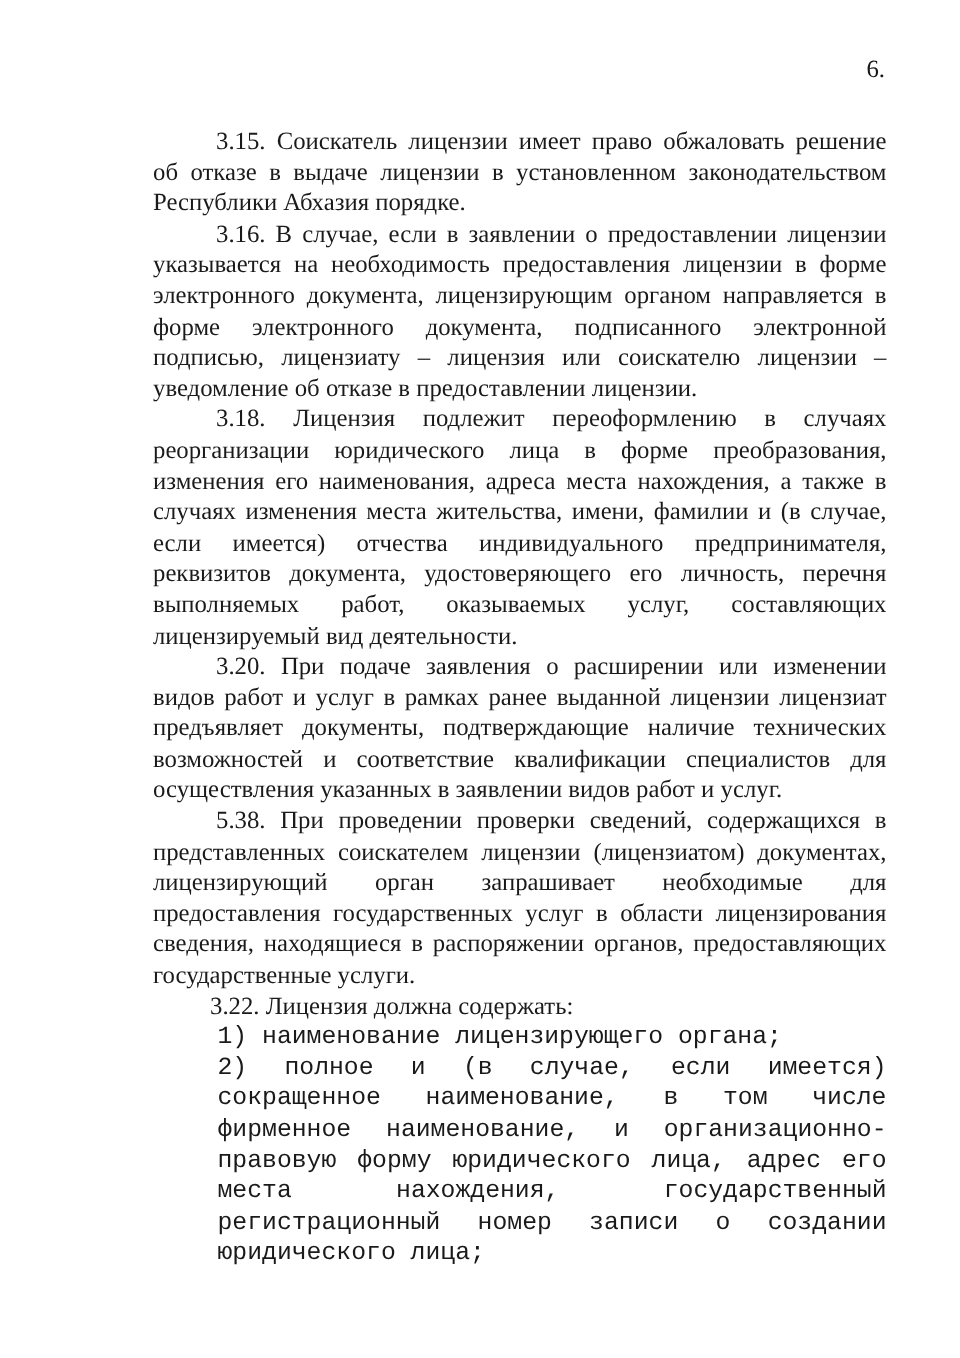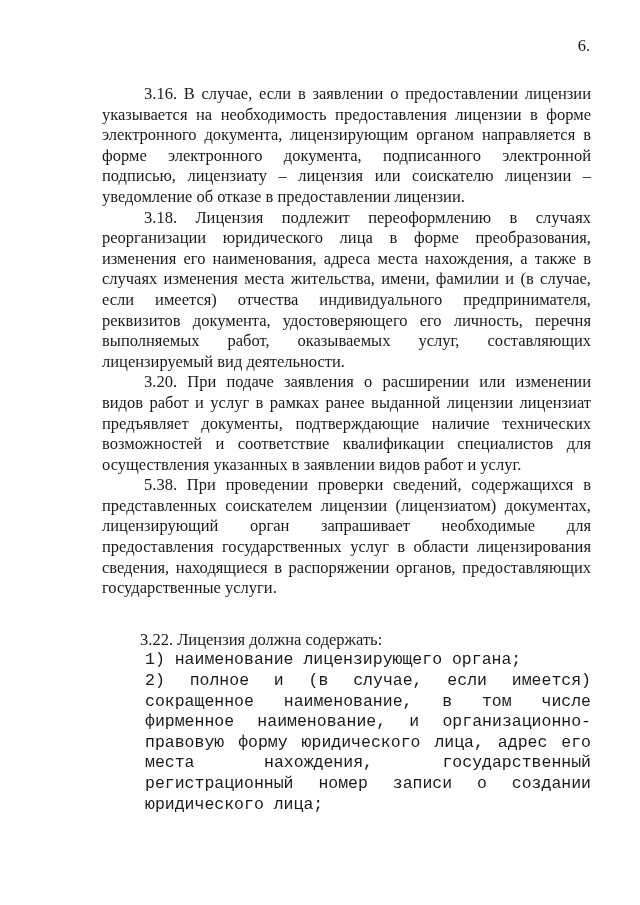--- a/index.html
+++ b/index.html
@@ -26,25 +26,26 @@
   }
   .list-item { margin: 0; text-indent: 0; font-family: Liberation Mono, monospace; }
 </style>
 </head>
 <body>
 
 <div class="page">
   <div class="page-num">6.</div>
 
   <div class="body-text">
+    <p class="para"><span class="num">3.15.</span> <span>Соискатель лицензии имеет право обжаловать решение об отказе в выдаче лицензии в установленном законодательством Республики Абхазия порядке.</span></p>
     <p class="para"><span class="num">3.16.</span> <span>В случае, если в заявлении о предоставлении лицензии указывается на необходимость предоставления лицензии в форме электронного документа, лицензирующим органом направляется в форме электронного документа, подписанного электронной подписью, лицензиату – лицензия или соискателю лицензии – уведомление об отказе в предоставлении лицензии.</span></p>
     <p class="para"><span class="num">3.18.</span> <span>Лицензия подлежит переоформлению в случаях реорганизации юридического лица в форме преобразования, изменения его наименования, адреса места нахождения, а также в случаях изменения места жительства, имени, фамилии и (в случае, если имеется) отчества индивидуального предпринимателя, реквизитов документа, удостоверяющего его личность, перечня выполняемых работ, оказываемых услуг, составляющих лицензируемый вид деятельности.</span></p>
     <p class="para"><span class="num">3.20.</span> <span>При подаче заявления о расширении или изменении видов работ и услуг в рамках ранее выданной лицензии лицензиат предъявляет документы, подтверждающие наличие технических возможностей и соответствие квалификации специалистов для осуществления указанных в заявлении видов работ и услуг.</span></p>
     <p class="para"><span class="num">5.38.</span> <span>При проведении проверки сведений, содержащихся в представленных соискателем лицензии (лицензиатом) документах, лицензирующий орган запрашивает необходимые для предоставления государственных услуг в области лицензирования сведения, находящиеся в распоряжении органов, предоставляющих государственные услуги.</span></p>
-    <p class="para" style="text-indent:38px;margin-top:31px;"><span class="num">3.22.</span> <span>Лицензия должна содержать:</span></p>
+    <p class="para" style="text-indent:38px;"><span class="num">3.22.</span> <span>Лицензия должна содержать:</span></p>
 
     <div class="list">
       <p class="list-item">1) наименование лицензирующего органа;</p>
       <p class="list-item">2) полное и (в случае, если имеется) сокращенное наименование, в том числе фирменное наименование, и организационно-правовую форму юридического лица, адрес его места нахождения, государственный регистрационный номер записи о создании юридического лица;</p>
 
     </div>
   </div>
 </div>
 
 </body></html>

